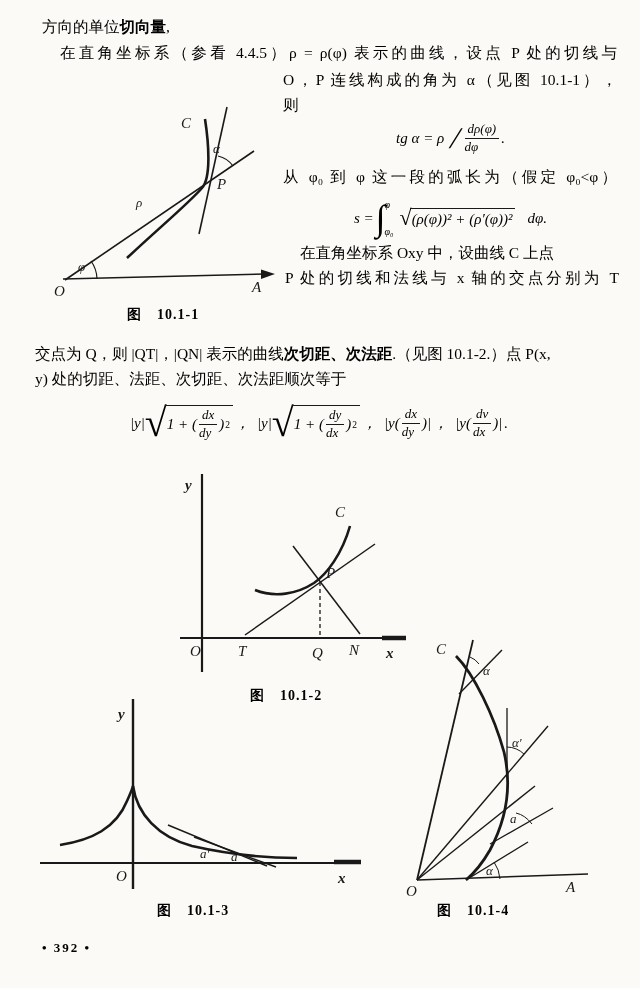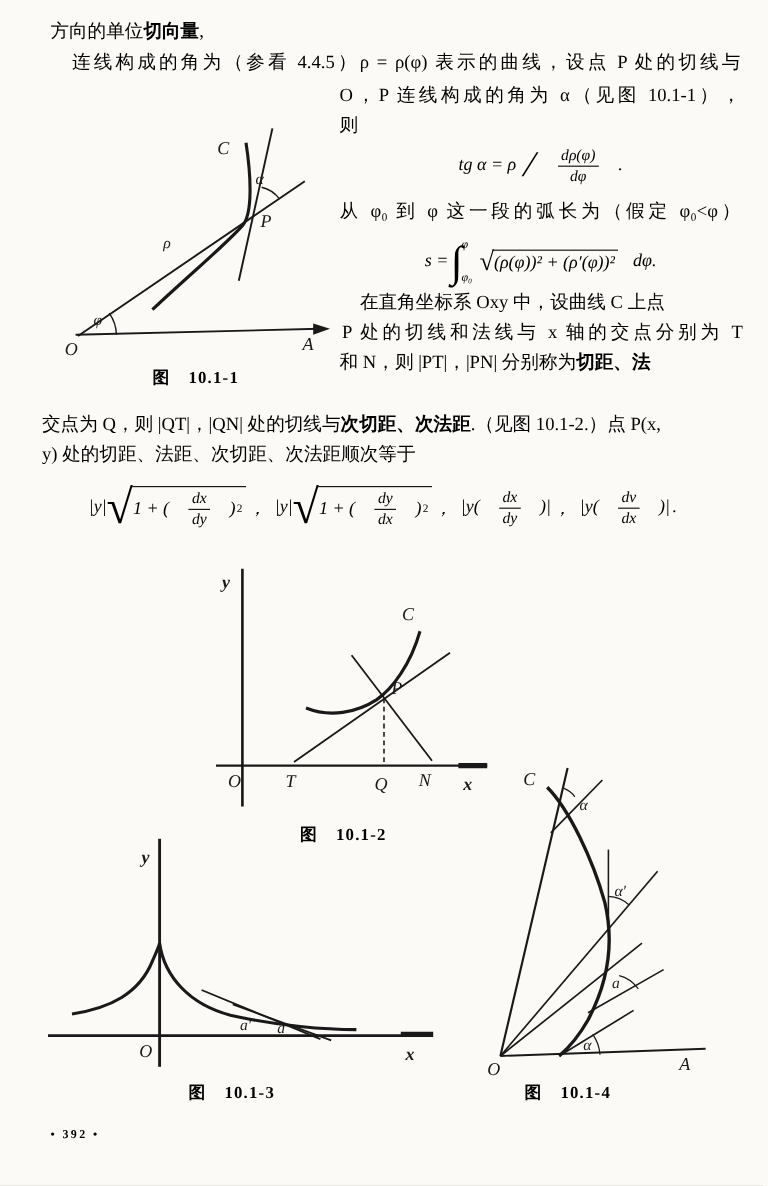--- a/index.html
+++ b/index.html
@@ -7,25 +7,25 @@
     position:relative;width:640px;height:988px;margin:0 auto;
     background:#fbfaf6;color:#000000;
     font-family:"Liberation Serif","DejaVu Serif",serif;
     overflow:hidden;
     padding-left:29px;
   }
   .line{position:absolute;font-size:15.5px;line-height:20px;white-space:nowrap;}
   .just{white-space:normal;text-align:justify;text-align-last:justify;}
   .b{font-weight:bold;}
   .caption{position:absolute;font-size:14px;font-weight:bold;letter-spacing:1px;white-space:nowrap;}
-  .pgnum{position:absolute;font-size:10px;font-weight:bold;letter-spacing:2px;}
+  .pgnum{position:absolute;font-size:13px;font-weight:bold;letter-spacing:2px;}
   .formula{position:absolute;display:flex;align-items:center;justify-content:center;
            font-size:15px;font-style:italic;white-space:nowrap;}
-  .frac{display:inline-flex;flex-direction:column;align-items:center;
-        font-size:13px;line-height:1.15;margin:0 16px;vertical-align:middle;}
+  .frac{display:inline-flex;flex-direction:column;
+        font-size:13px;line-height:1.15;margin:0 2px;vertical-align:middle;}
   .fnum{border-bottom:1.4px solid #191919;padding:0 3px 1px 3px;}
   .fden{padding-top:1px;}
   .bigslash{font-size:30px;line-height:26px;margin:0 3px 0 7px;transform:skewX(-6deg);}
   .intwrap{display:inline-flex;align-items:center;margin:0 2px;}
   .intsign{font-style:normal;font-size:36px;line-height:34px;}
   .intlims{display:inline-flex;flex-direction:column;justify-content:space-between;
            height:38px;font-size:10px;margin-left:-1px;margin-right:4px;}
   .rad{display:inline-flex;align-items:center;}
   .radsign{font-style:normal;font-size:22px;line-height:20px;margin-right:-2px;}
   .radbody{border-top:1.5px solid #191919;padding:2px 3px 0 2px;}
@@ -40,21 +40,21 @@
   .svglbl-sm{font-style:italic;font-size:13px;fill:#191919;}
   .svglbl-b{font-style:italic;font-weight:bold;font-size:15px;fill:#191919;}
 </style>
 </head>
 <body>
 
 <div class="page">
 
   <div class="line" style="left:42px;top:17px;"><span>方向的单位</span><span class="b">切向量</span><span>,</span></div>
 
-  <div class="line just" style="left:60px;top:43px;width:557px;">连线构成的角为（参看 4.4.5）ρ = ρ(φ) 表示的曲线，设点 P 处的切线与</div>
+  <div class="line just" style="left:60px;top:43px;width:557px;">在直角坐标系（参看 4.4.5）ρ = ρ(φ) 表示的曲线，设点 P 处的切线与</div>
 
   <div class="line just" style="left:283px;top:70px;width:334px;">O，P 连线构成的角为 α（见图 10.1-1），</div>
 
   <div class="line" style="left:283px;top:95px;">则</div>
 
   <div class="formula" style="left:283px;top:115px;width:335px;height:46px;">
     <span>tg α = ρ</span>
     <span class="bigslash">/</span>
     <span class="frac">
       <span class="fnum">dρ(φ)</span>
@@ -76,23 +76,22 @@
     </span>
     <span class="rad">
       <span class="radsign">√</span>
       <span class="radbody">(ρ(φ))² + (ρ′(φ))²</span>
     </span>
     <span style="margin-left:12px;">dφ.</span>
   </div>
 
   <div class="line" style="left:300px;top:243px;">在直角坐标系 Oxy 中，设曲线 C 上点</div>
   <div class="line just" style="left:285px;top:268px;width:334px;">P 处的切线和法线与 x 轴的交点分别为 T</div>
-  <div class="line" style="left:283px;top:293px;"><span>和 N，则 |PT|，|PN| 分别称为</span><span class="b">切距、法</span></div>
-
-  <div class="line" style="left:35px;top:344px;"><span>交点为 Q，则 |QT|，|QN| 处的切线与</span><span class="b">次切距、次法距</span><span>.（见图 10.1-2.）点 P(x,</span></div>
+
+  <div class="line" style="left:35px;top:344px;"><span>交点为 Q，则 |QT|，|QN| 表示的曲线</span><span class="b">次切距、次法距</span><span>.（见图 10.1-2.）点 P(x,</span></div>
   <div class="line" style="left:35px;top:369px;">y) 处的切距、法距、次切距、次法距顺次等于</div>
 
   <div class="formula" style="left:35px;top:397px;width:575px;height:52px;">
     <span class="ritem">
       <span>|y|</span>
       <span class="rad rad-big">
         <span class="radsign">√</span>
         <span class="radbody">
           <span>1 + (</span>
           <span class="frac">

